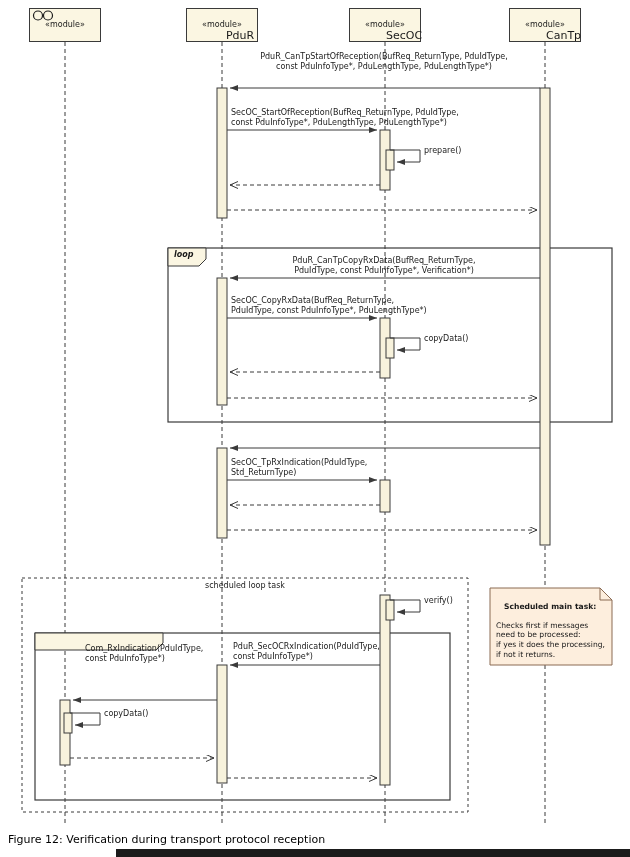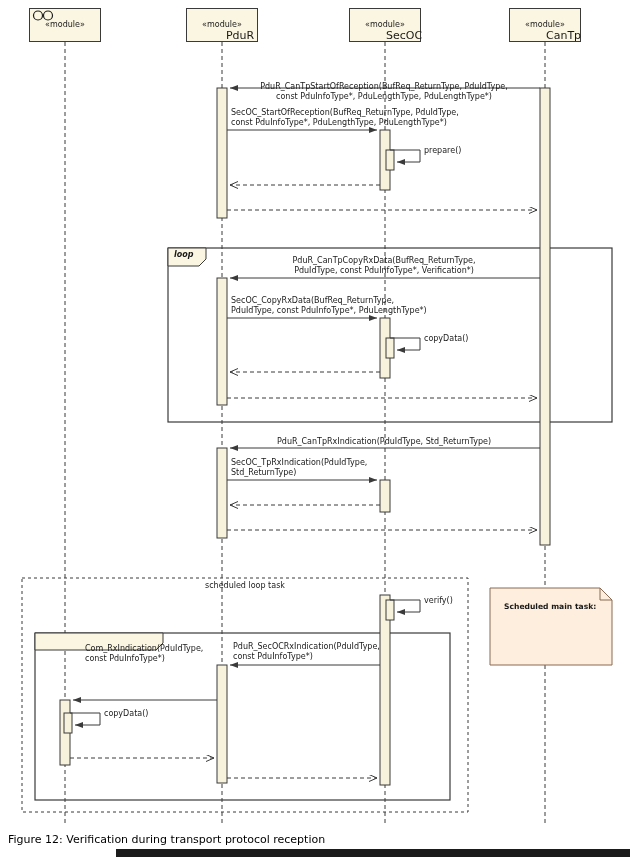--- a/index.html
+++ b/index.html
@@ -119,46 +119,49 @@
   </div>
   <div class="module" style="left:349px">
     <div class="stereo">«module»</div>
     <div class="mname">SecOC</div>
   </div>
   <div class="module" style="left:509px">
     <div class="stereo">«module»</div>
     <div class="mname">CanTp</div>
   </div>
 
-  <div class="lbl ctr" style="left:235px;top:82px;width:298px">PduR_CanTpStartOfReception(BufReq_ReturnType, PduIdType,
+  <div class="lbl ctr" style="left:235px;top:52px;width:298px">PduR_CanTpStartOfReception(BufReq_ReturnType, PduIdType,
 const PduInfoType*, PduLengthType, PduLengthType*)</div>
   <div class="lbl" style="left:231px;top:108px;width:246px">SecOC_StartOfReception(BufReq_ReturnType, PduIdType,
 const PduInfoType*, PduLengthType, PduLengthType*)</div>
   <div class="lbl" style="left:424px;top:146px">prepare()</div>
 
   <div class="lbl ctr" style="left:235px;top:256px;width:298px">PduR_CanTpCopyRxData(BufReq_ReturnType,
 PduIdType, const PduInfoType*, Verification*)</div>
   <div class="lbl" style="left:231px;top:296px;width:246px">SecOC_CopyRxData(BufReq_ReturnType,
 PduIdType, const PduInfoType*, PduLengthType*)</div>
   <div class="lbl" style="left:424px;top:334px">copyData()</div>
 
-  <div class="lbl ctr" style="left:235px;top:437px;width:298px">PduR_CanTpRxIndication(PduIdType, Std_ReturnType)</div>
   <div class="lbl" style="left:231px;top:458px;width:200px">SecOC_TpRxIndication(PduIdType,
 Std_ReturnType)</div>
 
   <div class="lbl" style="left:424px;top:596px">verify()</div>
   <div class="lbl" style="left:233px;top:642px;width:200px">PduR_SecOCRxIndication(PduIdType,
 const PduInfoType*)</div>
   <div class="lbl" style="left:85px;top:644px;width:160px">Com_RxIndication(PduIdType,
 const PduInfoType*)</div>
   <div class="lbl" style="left:104px;top:709px">copyData()</div>
 
   <div class="lbl kw" style="left:174px;top:250px">loop</div>
   <div class="lbl ctr" style="left:95px;top:581px;width:300px">scheduled loop task</div>
 
   <div class="note-text">
     <div class="note-title">Scheduled main task:</div>
+    <div>Checks first if messages
+need to be processed:
+if yes it does the processing,
+if not it returns.</div>
   </div>
 
   <div class="caption">Figure 12: Verification during transport protocol reception</div>
   <div class="bottom-bar"></div>
 
 </div>
 
 </body></html>

